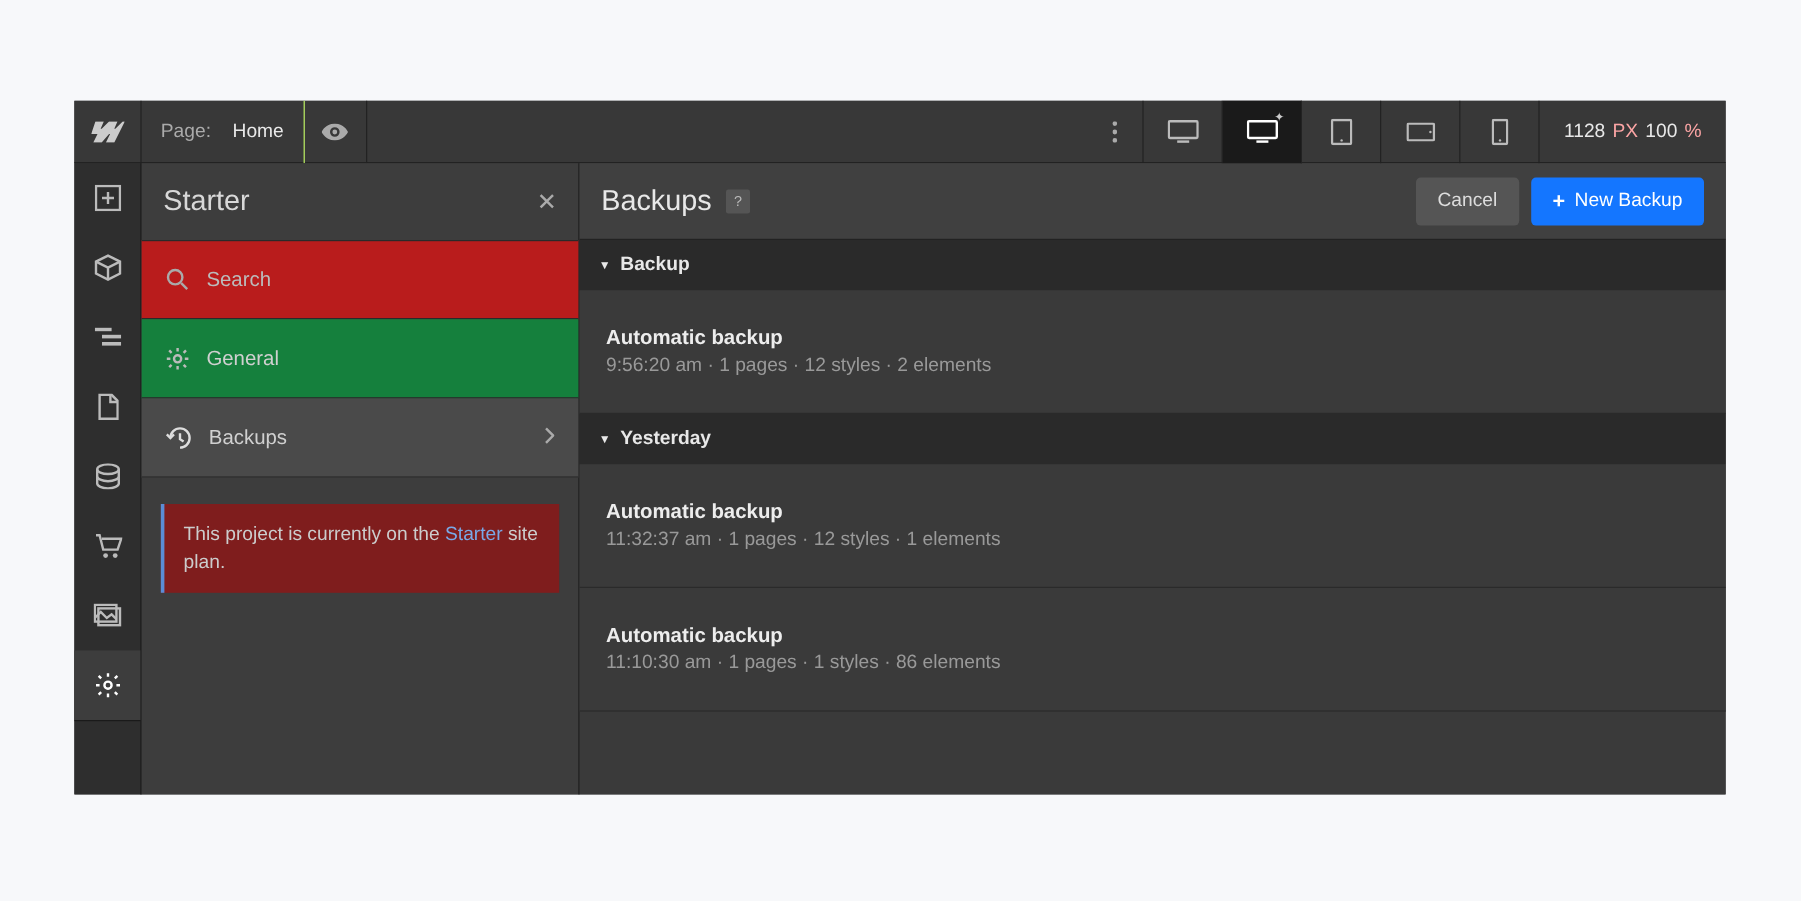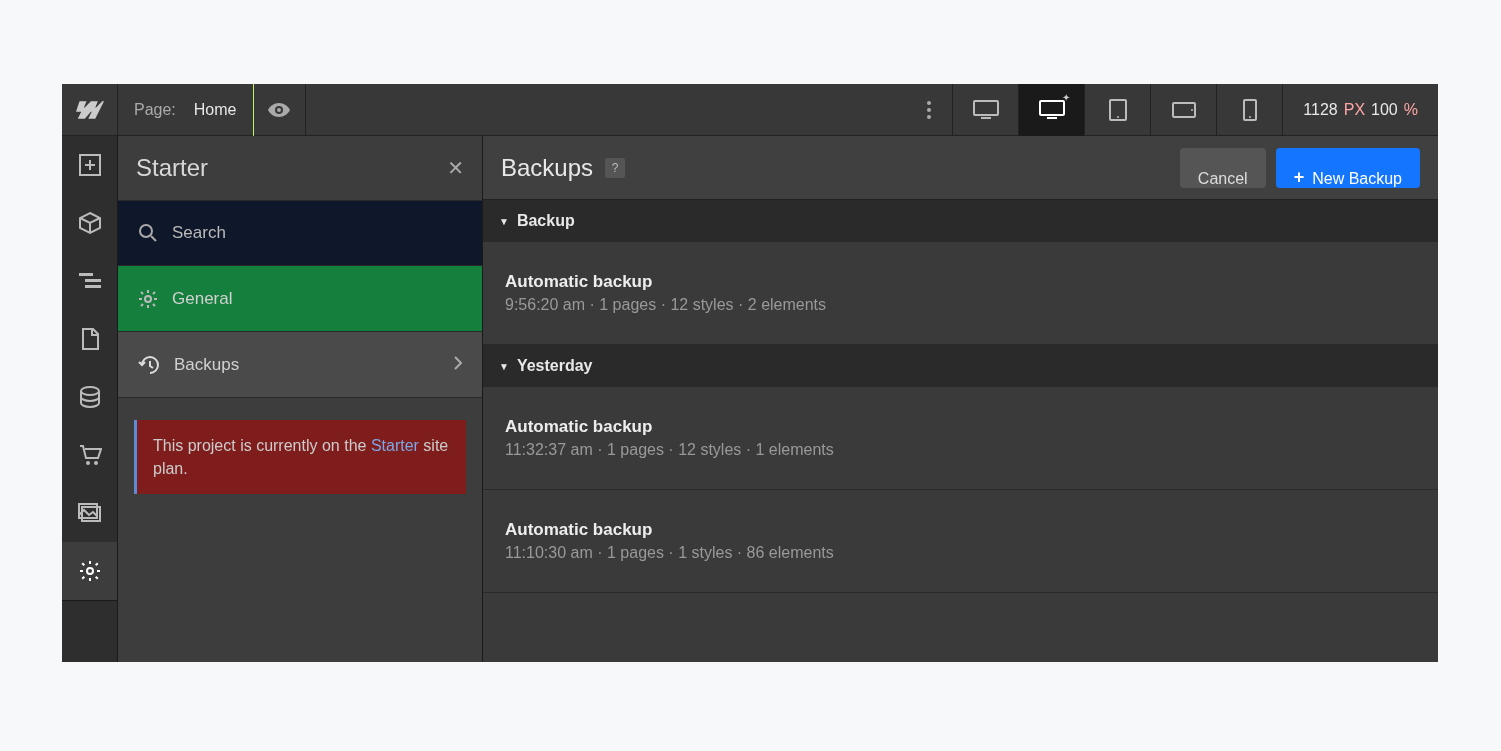--- a/index.html
+++ b/index.html
@@ -20,33 +20,33 @@
 .size-info { padding: 0 20px; color: #e8e8e8; font-size: 16px; display: flex; align-items: flex-start; gap: 6px;}
 .size-info .unit { color: #fca5a5; }
 .body { flex: 1; display: flex; min-height: 0; }
 .rail { width: 56px; background: #2e2e2e; display: flex; flex-direction: column; border-right: 1px solid #1a1a1a; }
 .rail-item { height: 58px; display: flex; align-items: center; justify-content: center; }
 .rail-item.sep { border-top: 1px solid #1a1a1a; }
 .rail-item.active { background: #3d3d3d; }
 .settings-panel { width: 365px; background: #3d3d3d; display: flex; flex-direction: column; border-right: 1px solid #1a1a1a; }
 .sp-head { height: 64px; display: flex; align-items: center; padding: 0 18px; color: #d8d8d8; font-size: 24px; font-weight: 500; }
 .sp-head .close { margin-left: auto; font-size: 20px; color: #aaa; cursor: pointer; }
-.sp-search { height: 66px; display: flex; align-items: center; padding: 0 20px; background: #0f172a; border-top: 1px solid #2a2a2a; border-bottom: 1px solid #2a2a2a; color: #bbb; font-size: 17px; gap: 14px; }
+.sp-search { height: 66px; display: flex; align-items: center; padding: 0 20px; background: #b91c1c; border-top: 1px solid #2a2a2a; border-bottom: 1px solid #2a2a2a; color: #bbb; font-size: 17px; gap: 14px; }
 .sp-item { height: 66px; display: flex; align-items: center; padding: 0 20px; background: #15803d; border-bottom: 1px solid #2a2a2a; color: #d0d0d0; font-size: 17px; gap: 14px; }
 .sp-item.sel { background: #4a4a4a; }
 .sp-item .chev { margin-left: auto; color: #aaa; }
 .notice-wrap { padding: 22px 16px; }
 .notice { background: #7f1d1d; border-left: 3px solid #5b8dd6; padding: 14px 16px; color: #ccc; font-size: 16px; line-height: 1.45; }
 .notice a { color: #7aa8e6; text-decoration: none; }
 .main { flex: 1; background: #3a3a3a; display: flex; flex-direction: column; min-width: 0; }
 .main-head { height: 64px; display: flex; align-items: center; padding: 0 18px; background: #404040; gap: 12px; border-bottom: 1px solid #222; }
 .main-head h1 { color: #e8e8e8; font-size: 24px; font-weight: 500; }
 .help { width: 20px; height: 20px; background: #555; color: #bbb; font-size: 12px; display: flex; align-items: center; justify-content: center; border-radius: 2px; }
 .main-head .btns { margin-left: auto; display: flex; gap: 10px; }
-.btn { height: 40px; padding: 0 18px; border-radius: 4px; display: flex; align-items: flex-end; font-size: 16px; border: none; cursor: pointer; gap: 8px; }
+.btn { height: 40px; padding: 0 18px; border-radius: 4px; display: flex; align-items: center; font-size: 16px; border: none; cursor: pointer; gap: 8px; }
 .btn-cancel { background: #555; color: #ddd; }
 .btn-primary { background: #1476ff; color: #fff; font-weight: 500; }
 .btn-primary .plus { font-size: 18px; font-weight: 700; }
 .group-head { height: 42px; background: #2a2a2a; display: flex; align-items: center; padding: 0 16px; color: #e8e8e8; font-size: 16px; font-weight: 600; gap: 8px; }
 .group-head .tri { font-size: 10px; }
 .backup-row { padding: 30px 22px; border-bottom: 1px solid #2a2a2a; background: #3a3a3a; }
 .backup-row .bt { color: #ededed; font-size: 17px; font-weight: 600; margin-bottom: 4px; }
 .backup-row .bm { color: #999; font-size: 16px; }
 svg { fill: #aaa; }
 .rail-item svg, .bp svg { fill: #bbb; }

